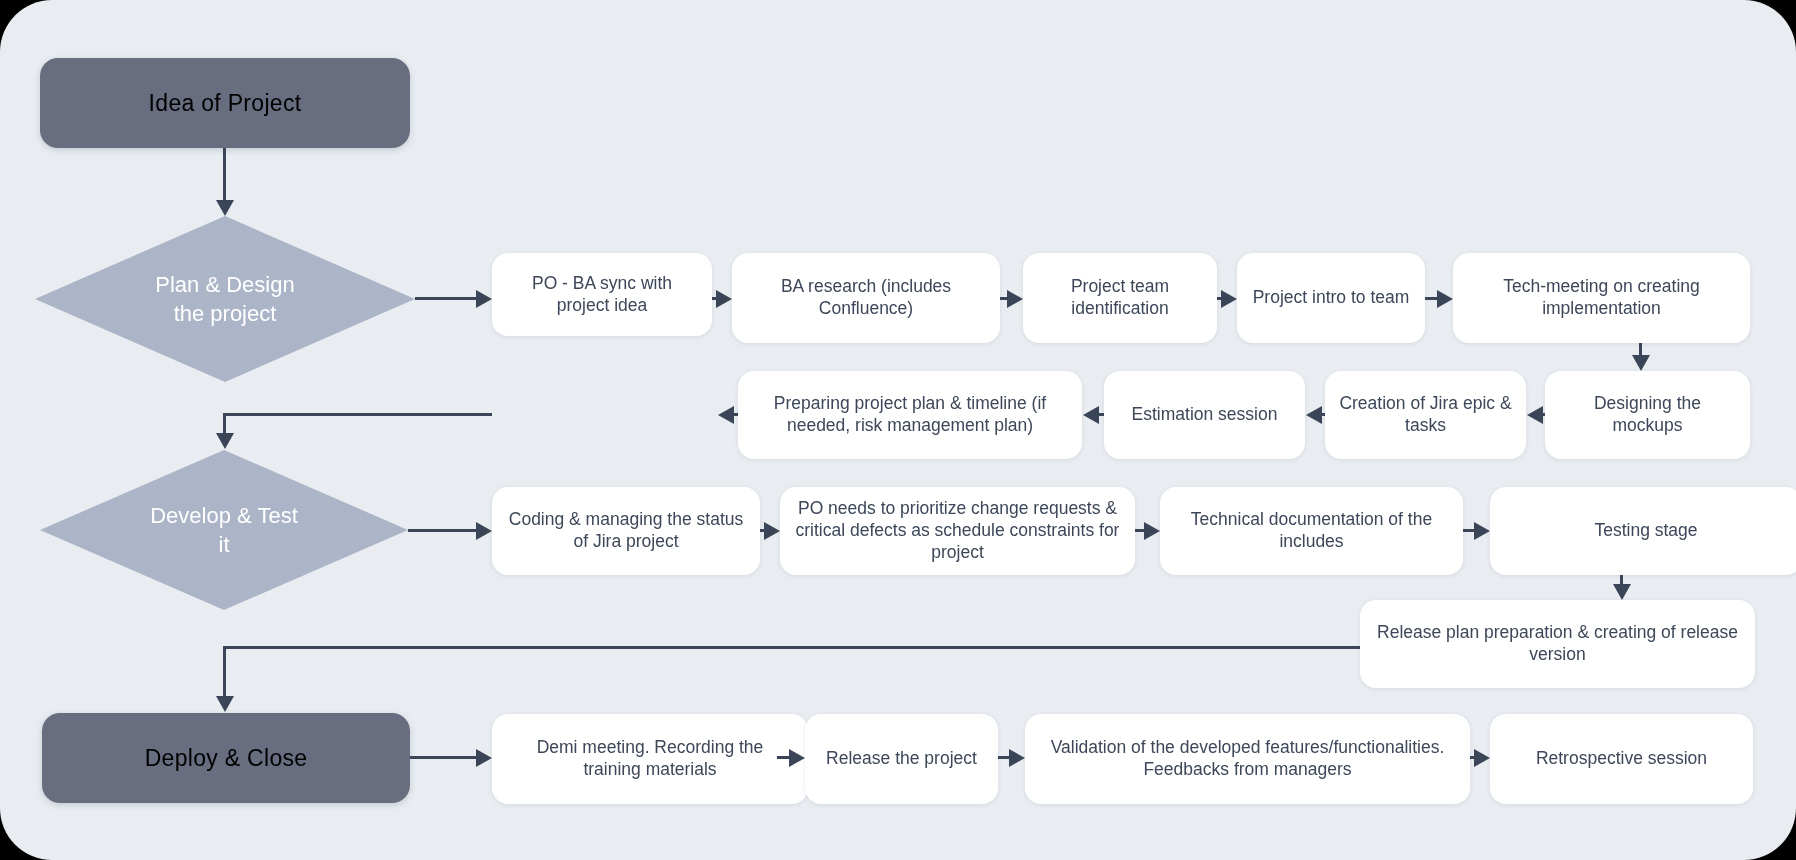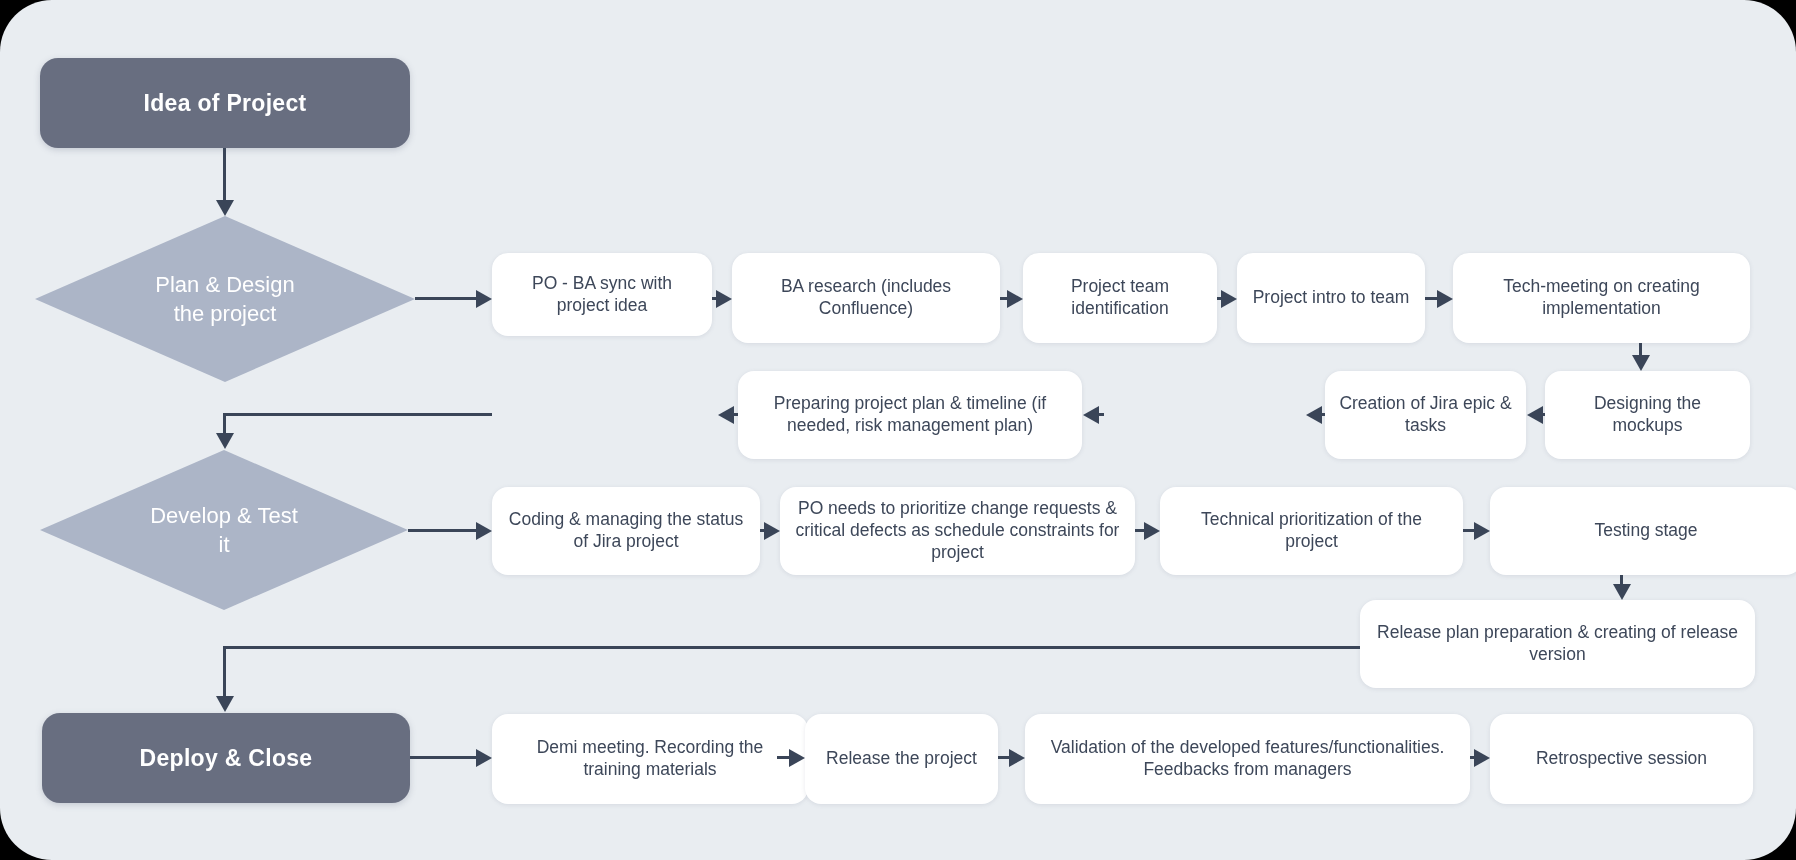--- a/index.html
+++ b/index.html
@@ -4,21 +4,21 @@
 <style>
   html,body{margin:0;padding:0;background:#000;}
   body{font-family:"Liberation Sans","DejaVu Sans",sans-serif;}
   #canvas{
     position:relative;width:1796px;height:860px;background:#e9edf1;
     border-radius:52px;overflow:hidden;
   }
   .node{position:absolute;display:flex;align-items:center;justify-content:center;
     text-align:center;box-sizing:border-box;}
   .stage{
-    background:#686e80;border-radius:18px;color:#ffffff;font-weight:700;
+    background:#686e80;border-radius:18px;color:#000000;font-weight:400;
     font-size:23px;letter-spacing:.3px;
     box-shadow:0 2px 6px rgba(90,100,125,.25);
   }
   .decision{
     background:#acb5c7;color:#fff;font-weight:500;font-size:22px;line-height:1.32;
     clip-path:polygon(50% 0,100% 50%,50% 100%,0 50%);
   }
   .decision .lbl{display:block;max-width:150px;}
   .process{
     background:#fff;border-radius:16px;color:#3d4759;font-size:17.5px;
@@ -64,36 +64,39 @@
   <div class="node process" style="left:1453px;top:253px;width:297px;height:90px">
     <span class="lbl">Tech-meeting on creating implementation</span>
   </div>
 
   <div class="node process" style="left:1545px;top:371px;width:205px;height:88px">
     <span class="lbl">Designing the mockups</span>
   </div>
   <div class="node process" style="left:1325px;top:371px;width:201px;height:88px">
     <span class="lbl">Creation of Jira epic &amp; tasks</span>
   </div>
+  <div class="node process" style="left:1104px;top:371px;width:201px;height:88px">
+    <span class="lbl">Estimation session</span>
+  </div>
   <div class="node process" style="left:738px;top:371px;width:344px;height:88px">
     <span class="lbl">Preparing project plan &amp; timeline (if needed, risk management plan)</span>
   </div>
 
   <div class="node decision" style="left:40px;top:450px;width:368px;height:160px">
     <span class="lbl">Develop &amp; Test it</span>
   </div>
 
   <div class="node process" style="left:492px;top:487px;width:268px;height:88px">
     <span class="lbl">Coding &amp; managing the status of Jira project</span>
   </div>
   <div class="node process" style="left:780px;top:487px;width:355px;height:88px">
     <span class="lbl">PO needs to prioritize change requests &amp; critical defects as schedule constraints for project</span>
   </div>
   <div class="node process" style="left:1160px;top:487px;width:303px;height:88px">
-    <span class="lbl">Technical prioritization of the project</span>
+    <span class="lbl">Technical documentation of the includes</span>
   </div>
   <div class="node process" style="left:1490px;top:487px;width:312px;height:88px">
     <span class="lbl">Testing stage</span>
   </div>
 
   <div class="node process" style="left:1360px;top:600px;width:395px;height:88px">
     <span class="lbl">Release plan preparation &amp; creating of release version</span>
   </div>
 
   <div class="node stage" style="left:42px;top:713px;width:368px;height:90px">

